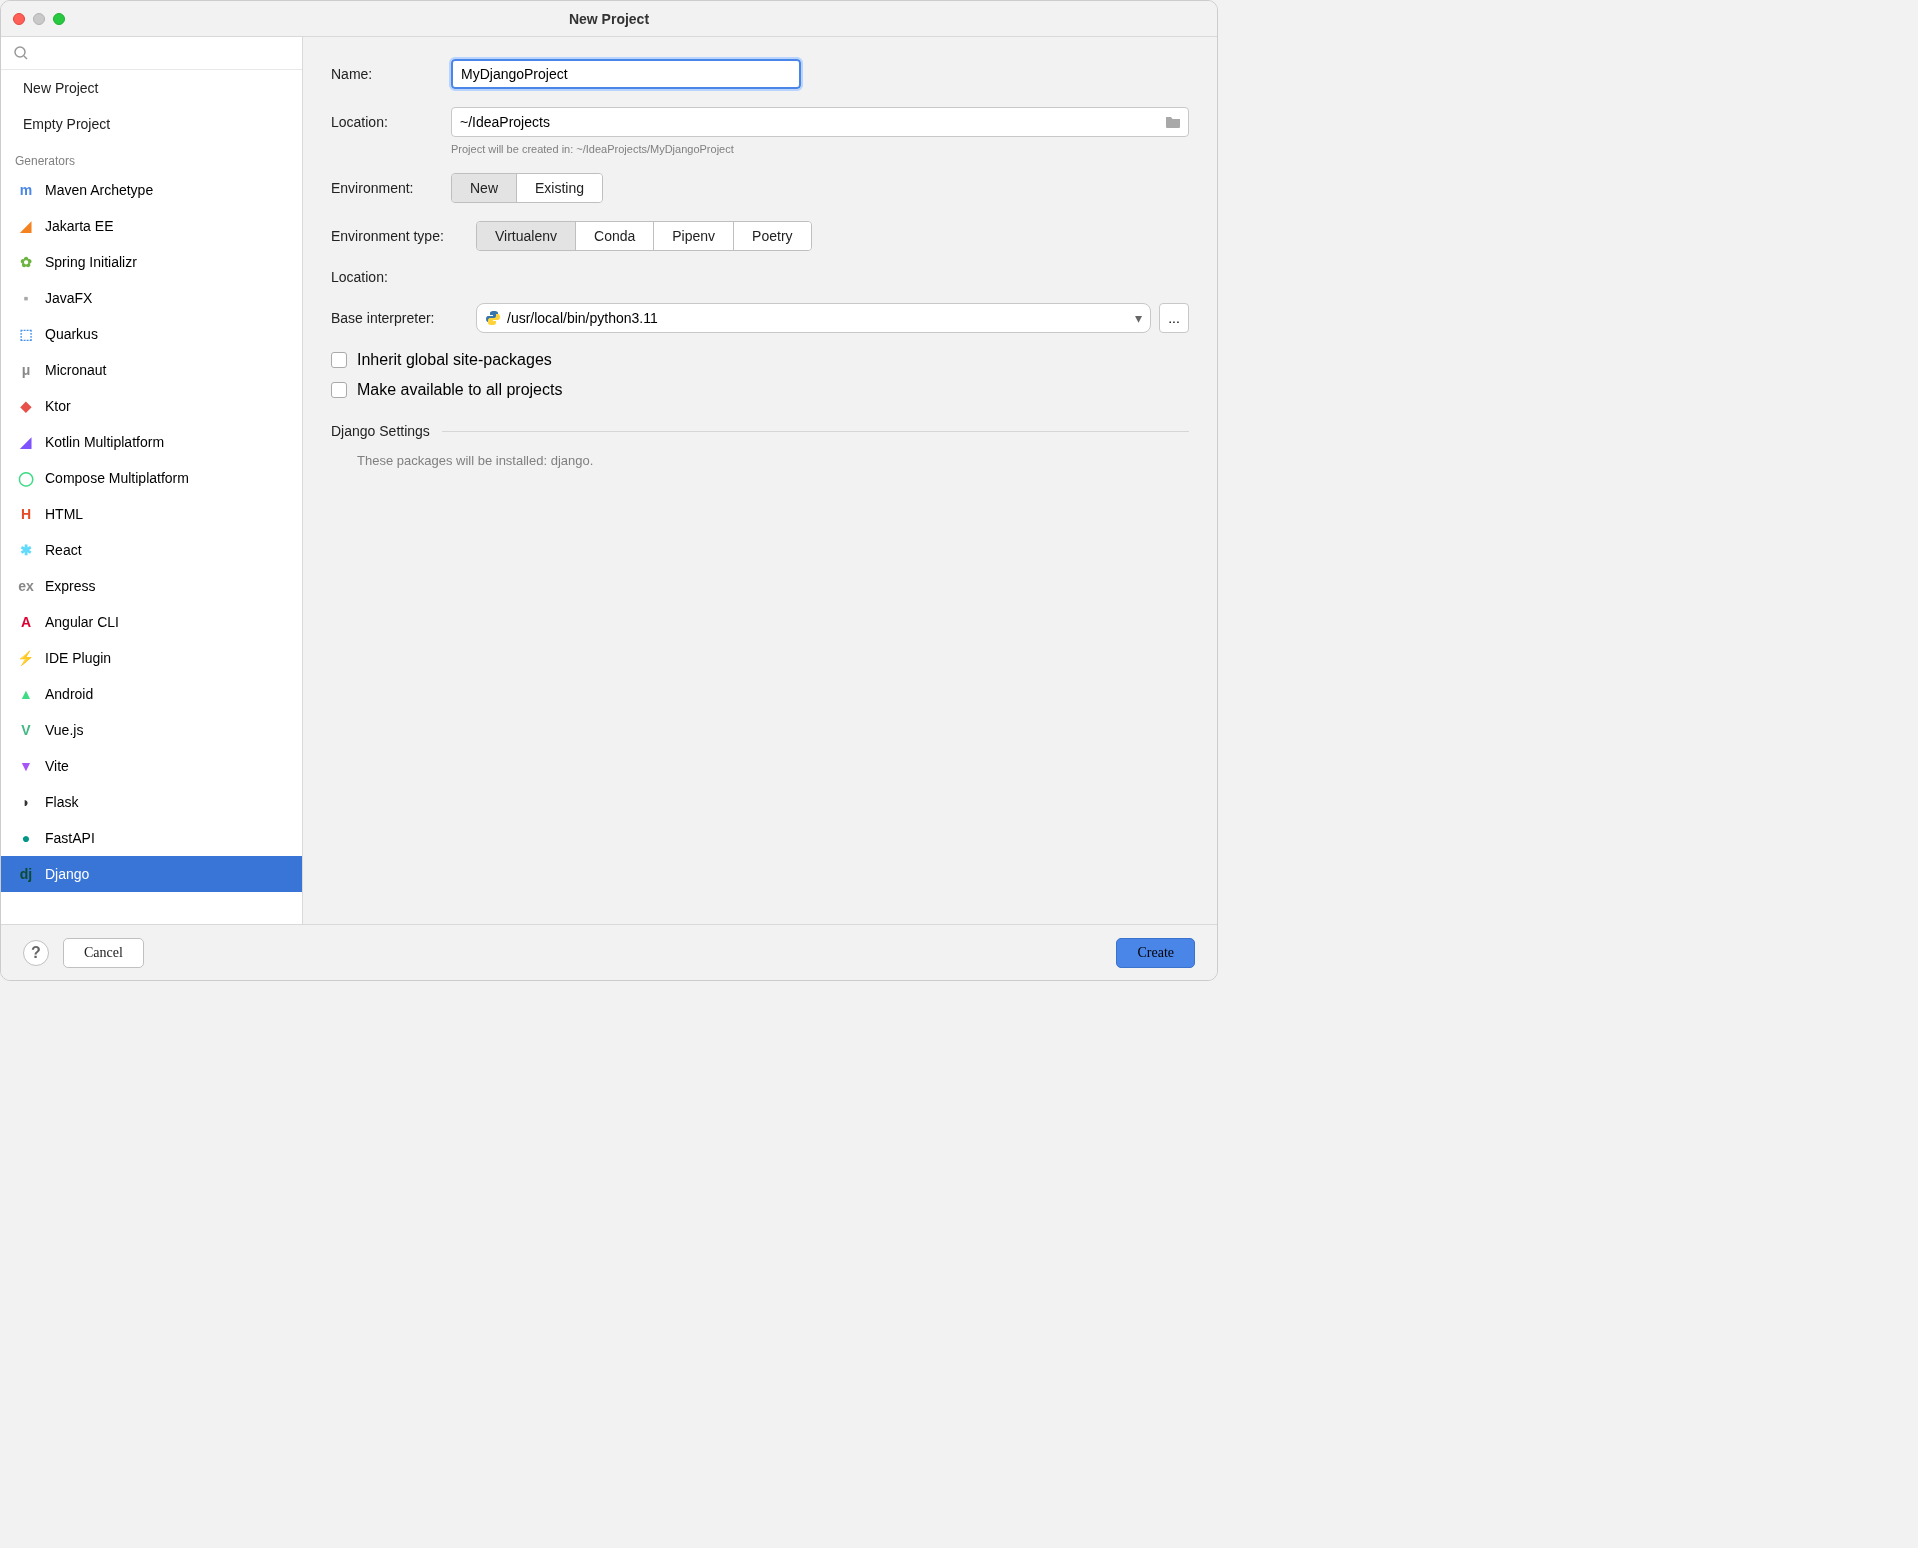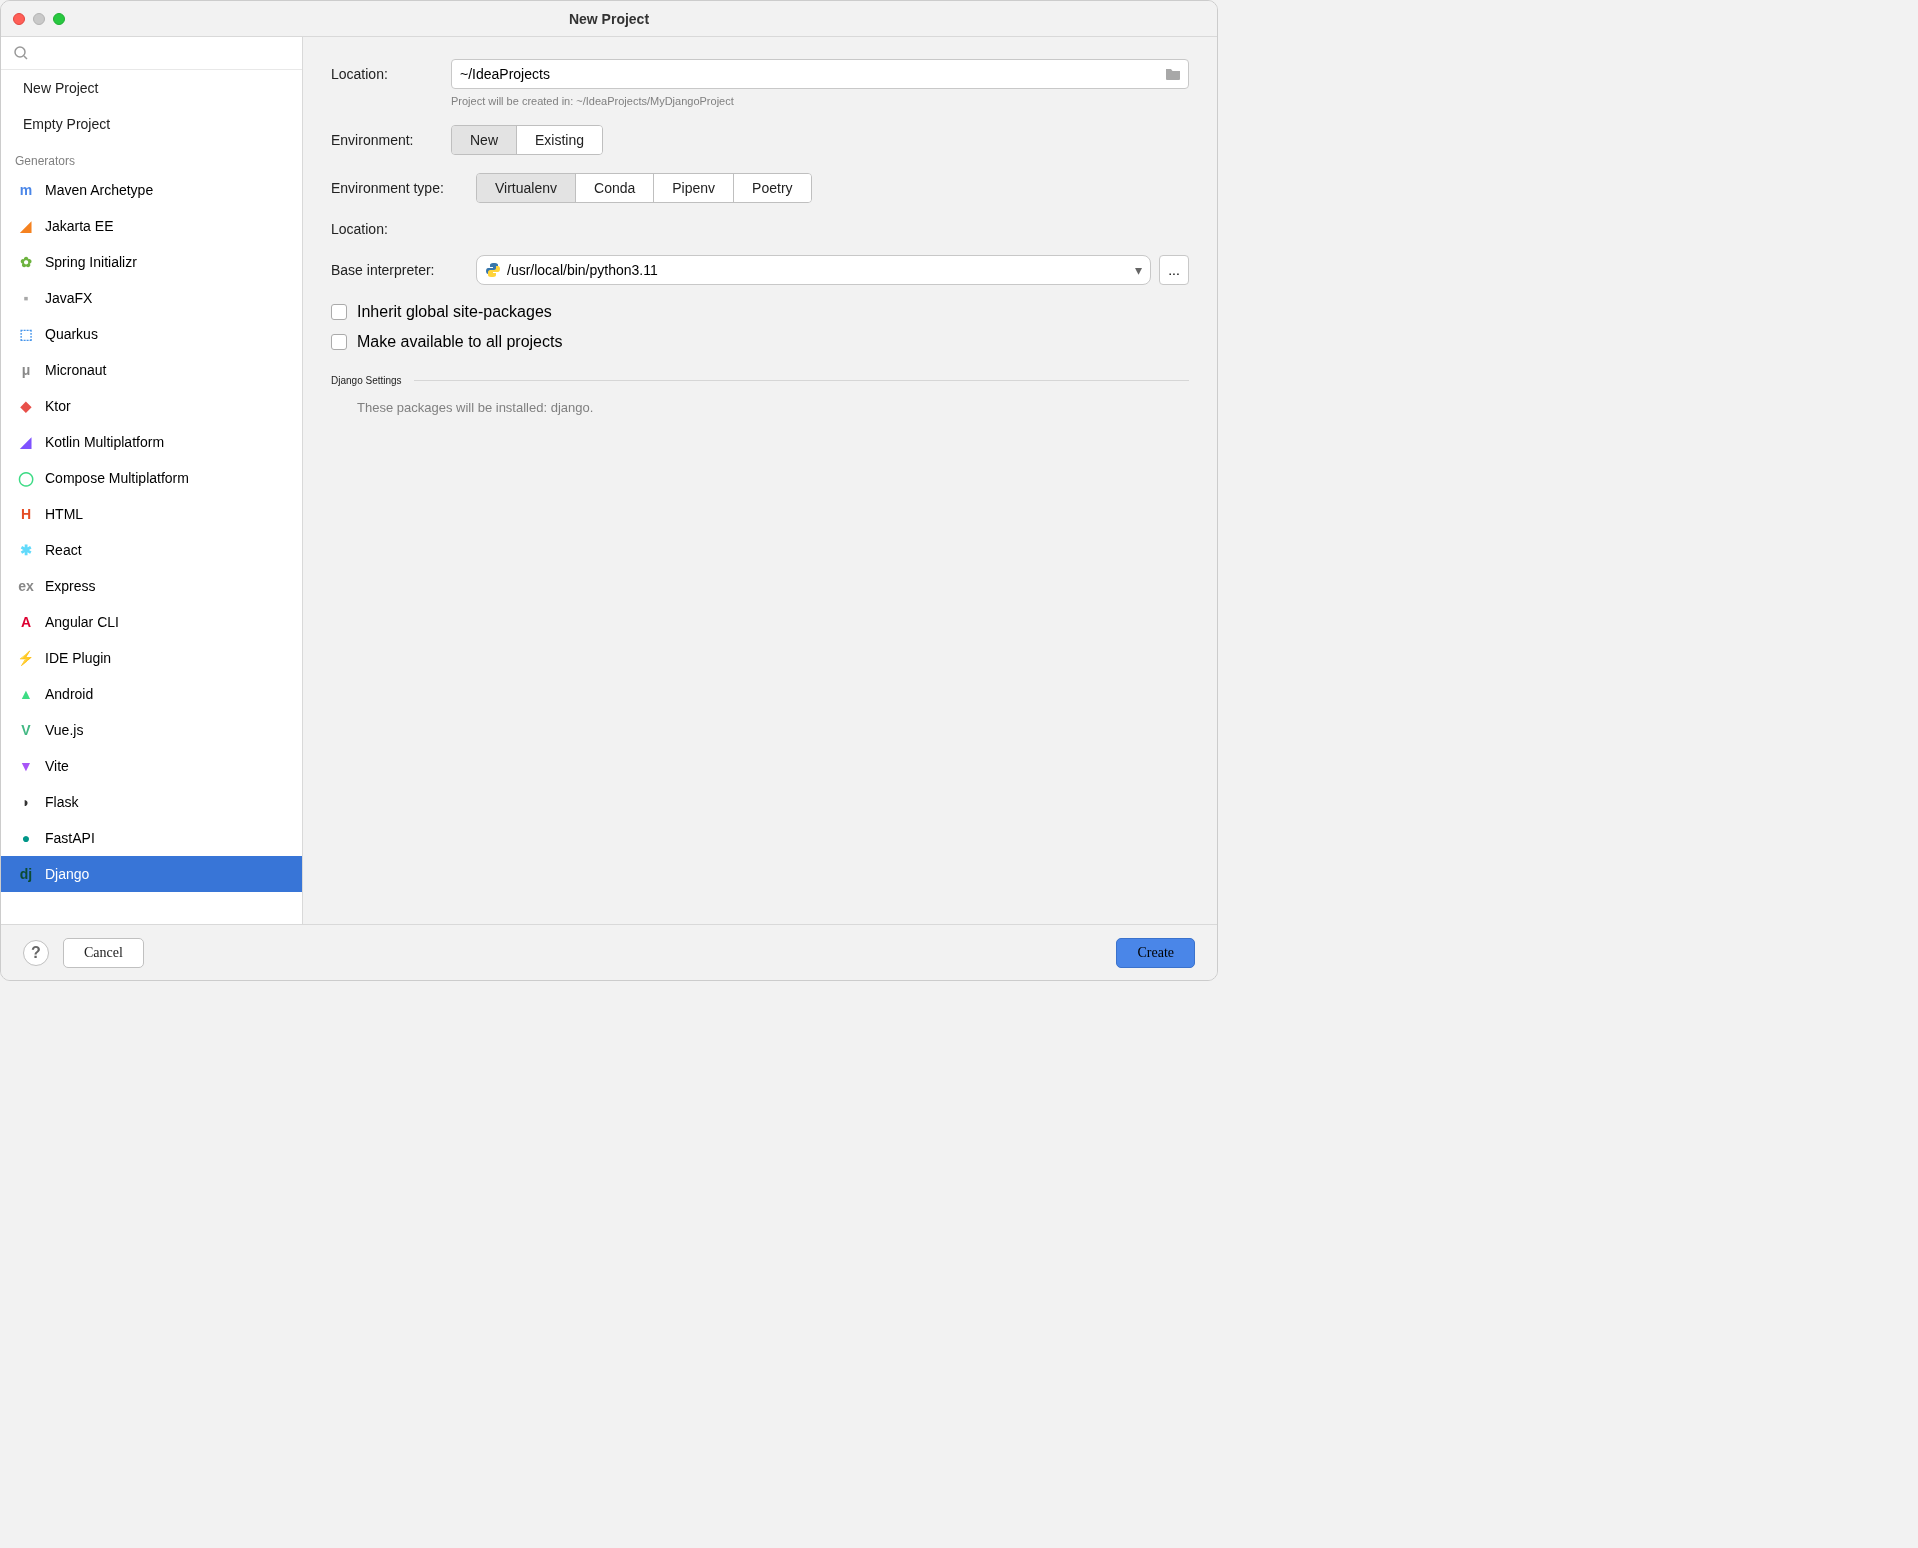--- a/index.html
+++ b/index.html
@@ -224,21 +224,21 @@
       border-radius: 3px;
       margin-right: 10px;
       background: #fff;
     }
     .section-divider {
       display: flex;
       align-items: center;
       margin: 24px 0 14px;
     }
     .section-divider-label {
-      font-size: 10px;
+      font-size: 14px;
       color: #222;
       margin-right: 12px;
     }
     .section-divider-line {
       flex: 1;
       height: 1px;
       background: #d6d6d6;
     }
     .section-note {
       margin-left: 26px;
@@ -400,20 +400,24 @@
           <span>FastAPI</span>
         </div>
         <div class="gen-item selected">
           <span class="gen-icon" style="color: rgb(12, 75, 51);">dj</span>
           <span>Django</span>
         </div>
       </div>
   </div>
 
   <div class="content">
+    <div class="form-row">
+      <div class="form-label">Name:</div>
+      <input class="text-input focused" style="max-width: 350px;" value="MyDjangoProject">
+    </div>
 
     <div class="form-row">
       <div class="form-label">Location:</div>
       <div class="with-browse">
         <input class="text-input" value="~/IdeaProjects" style="">
         <svg class="folder-icon-inline" width="16" height="14" viewBox="0 0 16 14" fill="currentColor">
             <path d="M1 2h5l1.5 2H15v8a1 1 0 0 1-1 1H2a1 1 0 0 1-1-1V2z"></path>
           </svg>
       </div>
     </div>

